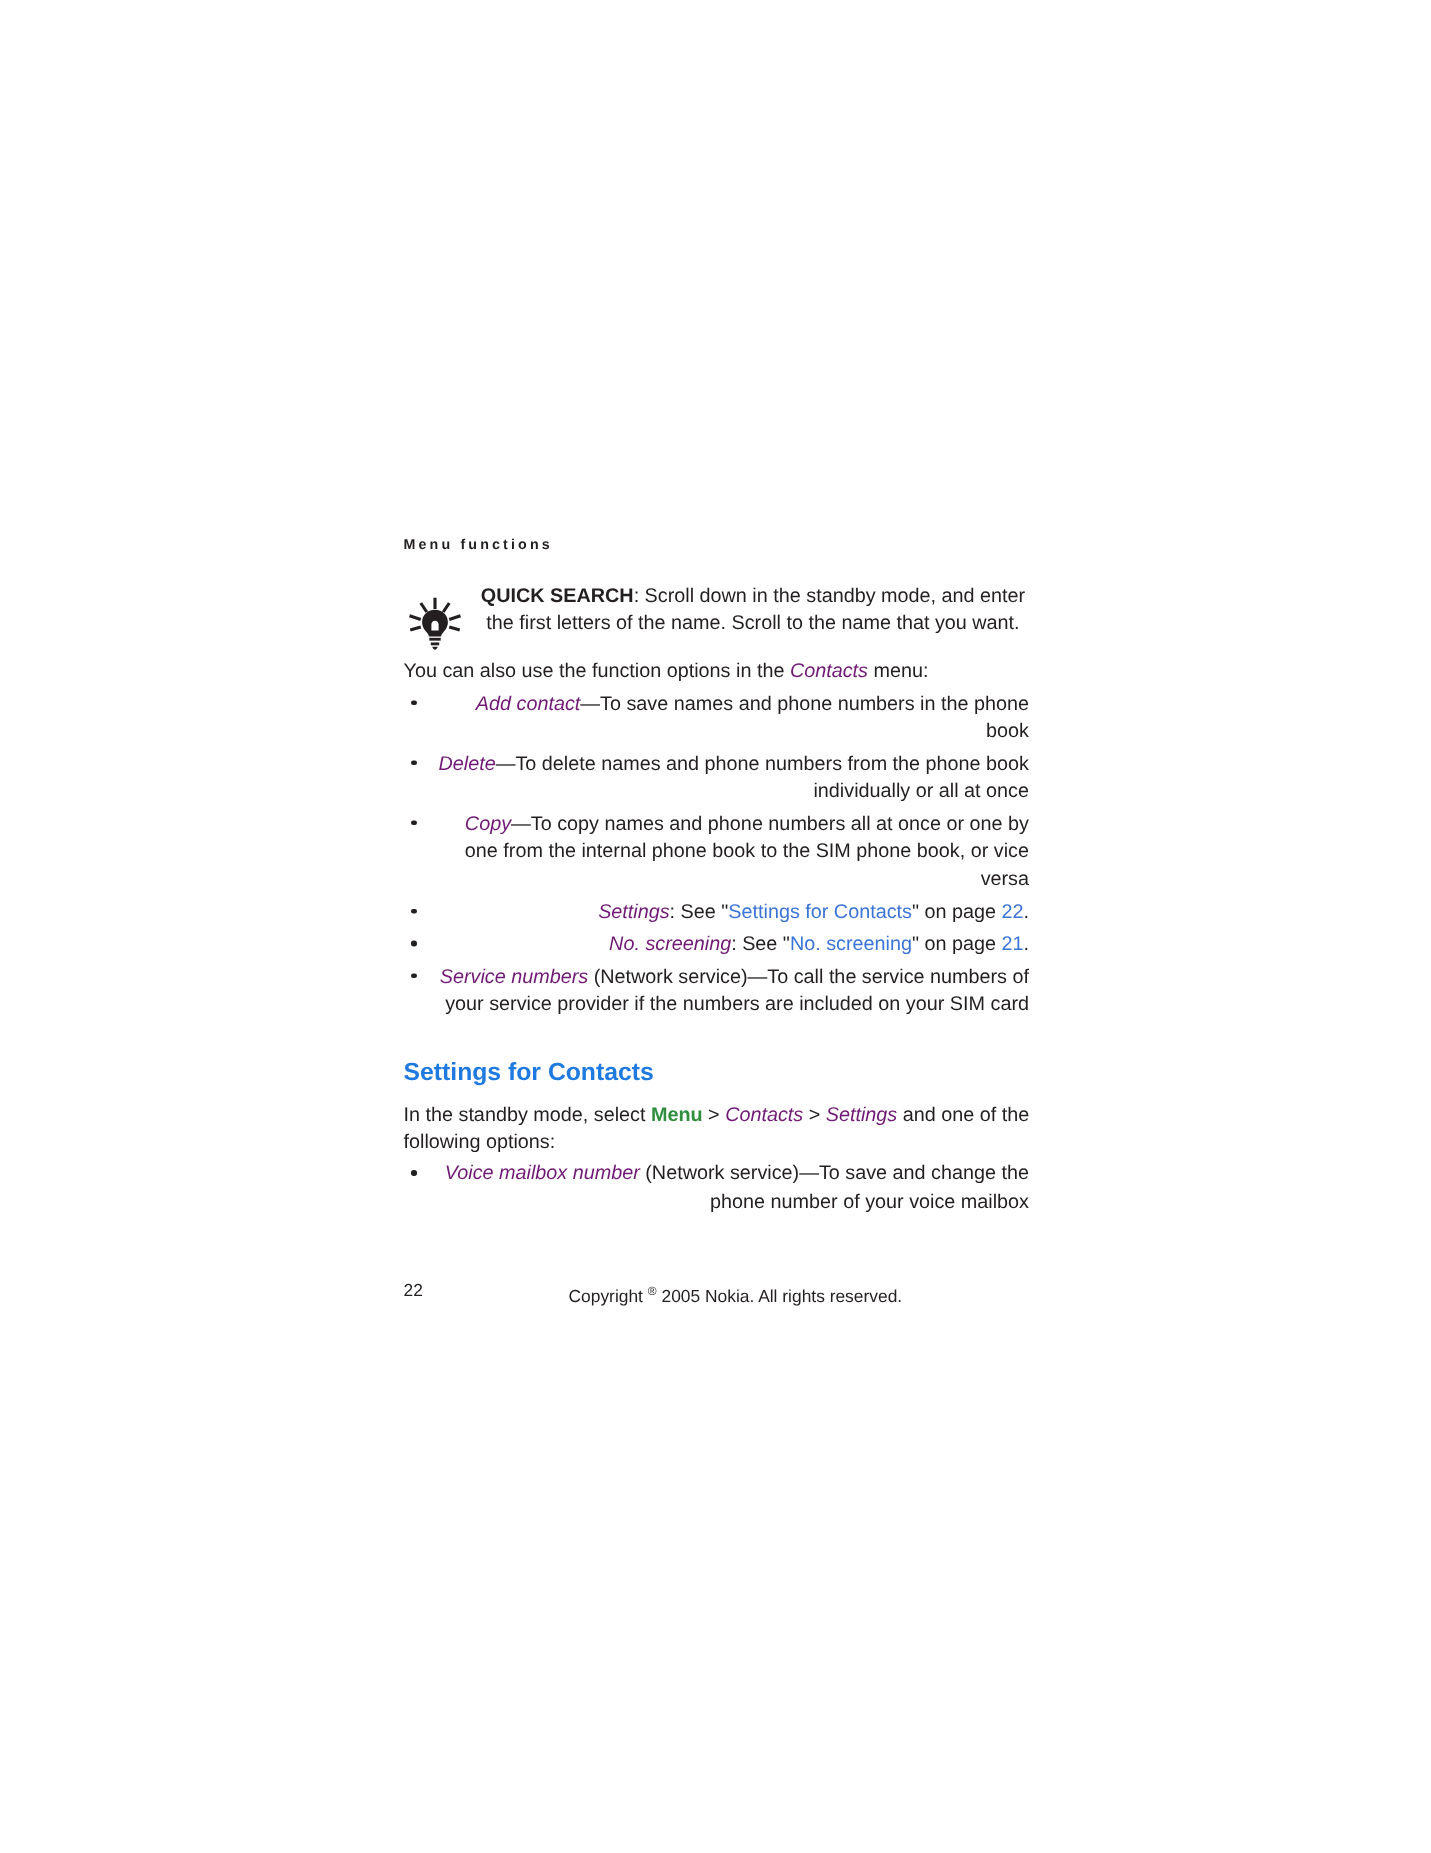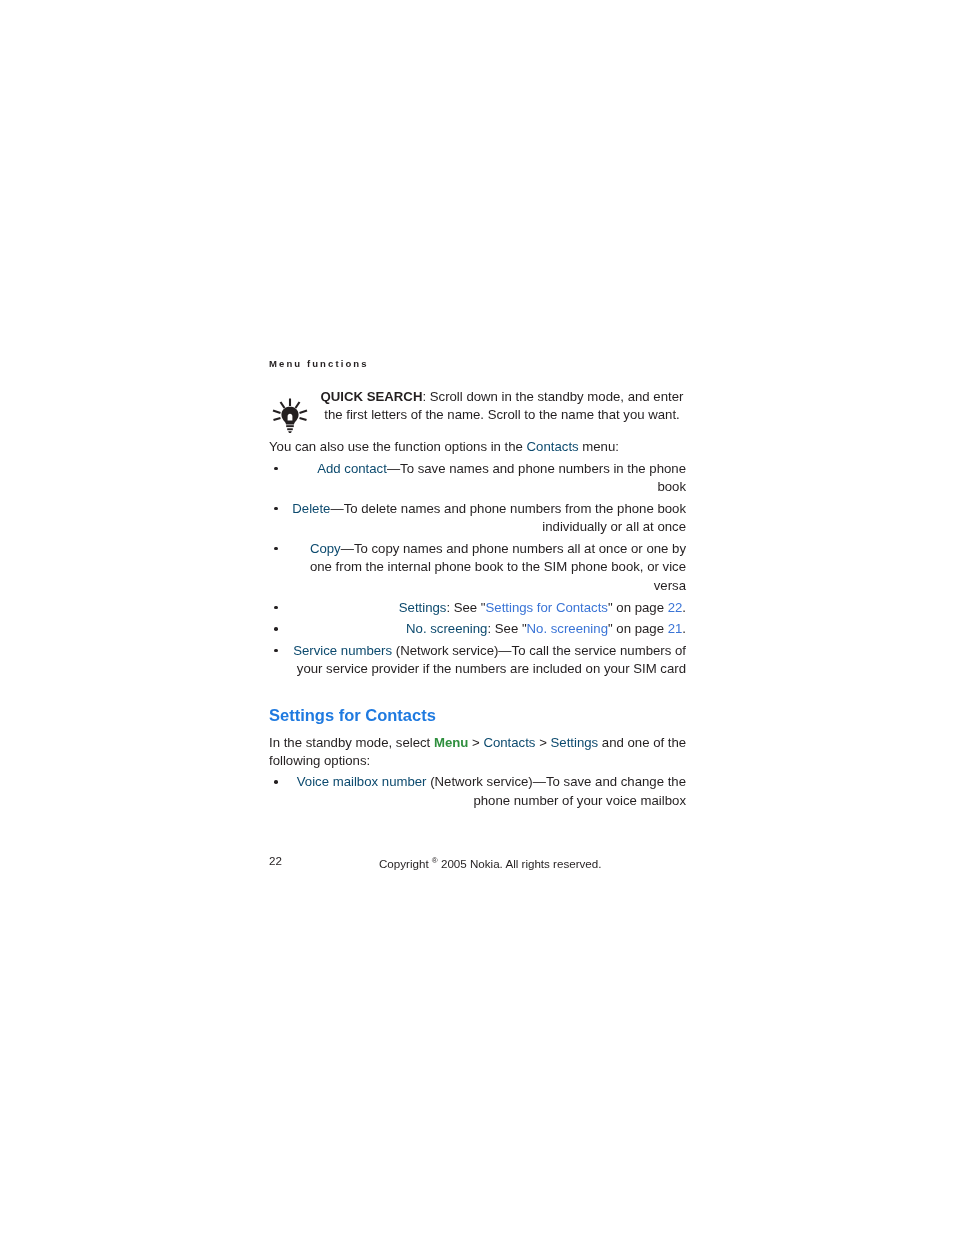--- a/index.html
+++ b/index.html
@@ -96,21 +96,22 @@
     left: 4px;
     top: 7px;
     width: 3.6px;
     height: 3.6px;
     border-radius: 50%;
     background: #231f20;
   }
 
   
   .term {
-    color: #0c4a6e;
+    font-style: italic;
+    color: #701a75;
   }
   .term-bold {
     font-weight: bold;
     color: #2f8f3e;
     font-style: normal;
   }
   .xref {
     color: #3a74d6;
   }
   .pagenum-ref {

